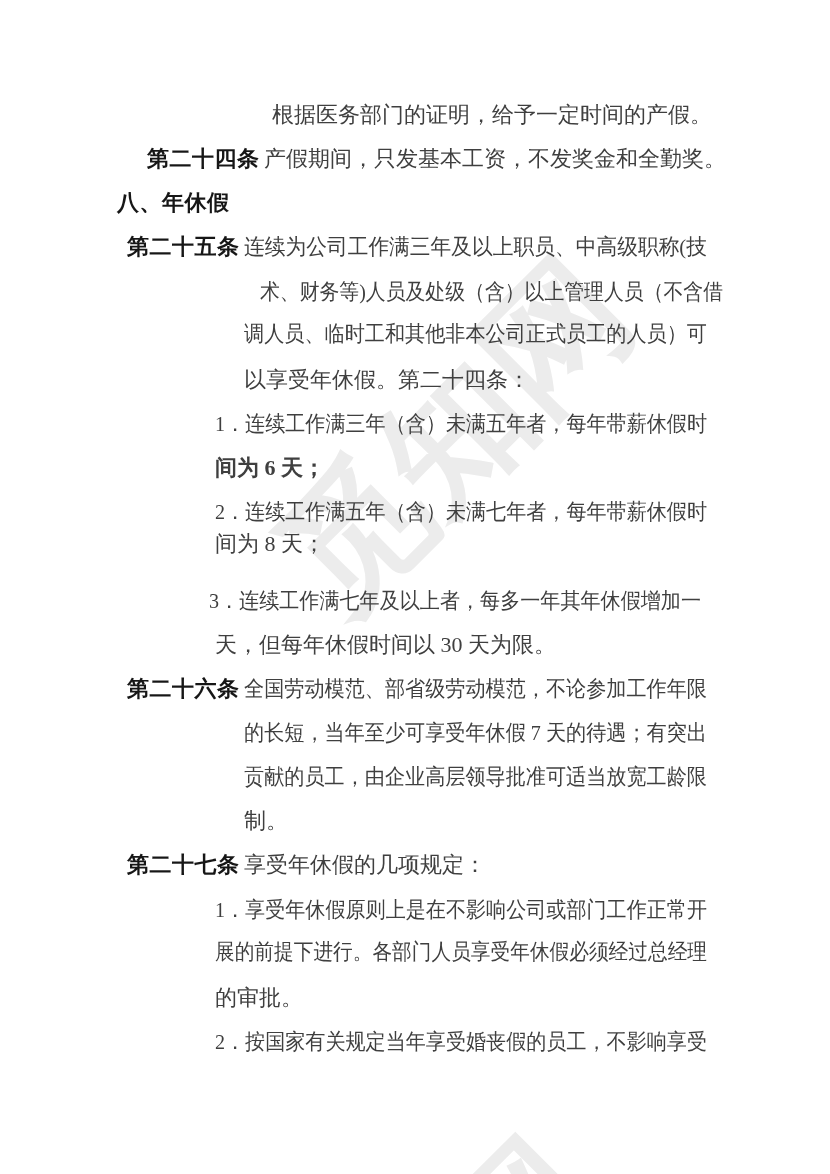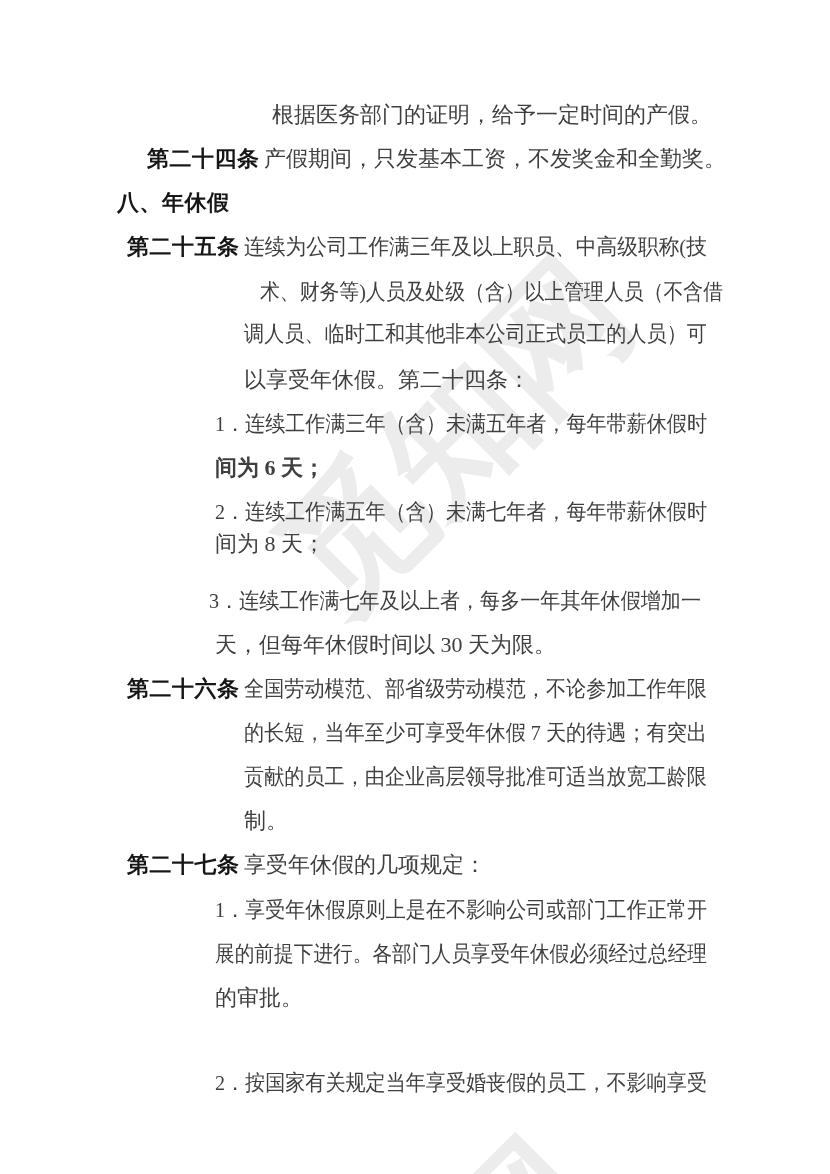--- a/index.html
+++ b/index.html
@@ -52,17 +52,17 @@
       <div class="line sub" style="top: 490px; left: 215px;"><span class="txt" style="transform: scaleX(0.912801);">2．连续工作满五年（含）未满七年者，每年带薪休假时</span></div>
       <div class="line sub" style="top: 522px; left: 215px;"><span class="txt">间为 8 天；</span></div>
       <div class="line sub" style="top: 579px; left: 209px;"><span class="txt" style="transform: scaleX(0.912801);">3．连续工作满七年及以上者，每多一年其年休假增加一</span></div>
       <div class="line sub" style="top: 623px; left: 215px;"><span class="txt">天，但每年休假时间以 30 天为限。</span></div>
       <div class="line article" style="top: 667px; left: 127px;"><span class="label">第二十六条</span><span class="txt" style="transform: scaleX(0.91502);">全国劳动模范、部省级劳动模范，不论参加工作年限</span></div>
       <div class="line body" style="top: 711px; left: 244px; text-align: right;"><span class="txt" style="transform: scaleX(0.91502);">的长短，当年至少可享受年休假 7 天的待遇；有突出</span></div>
       <div class="line body" style="top: 755px; left: 244px;"><span class="txt" style="transform: scaleX(0.91502);">贡献的员工，由企业高层领导批准可适当放宽工龄限</span></div>
       <div class="line body" style="top: 799px; left: 244px;"><span class="txt">制。</span></div>
       <div class="line article" style="top: 843px; left: 127px;"><span class="label">第二十七条</span><span class="txt">享受年休假的几项规定：</span></div>
       <div class="line sub" style="top: 888px; left: 215px;"><span class="txt" style="transform: scaleX(0.912801);">1．享受年休假原则上是在不影响公司或部门工作正常开</span></div>
-      <div class="line sub" style="top: 932px; left: 215px;"><span class="txt" style="transform: scaleX(0.894545);">展的前提下进行。各部门人员享受年休假必须经过总经理</span></div>
+      <div class="line sub" style="top: 932px; left: 215px; font-family: Liberation Mono, monospace;"><span class="txt" style="transform: scaleX(0.894545);">展的前提下进行。各部门人员享受年休假必须经过总经理</span></div>
       <div class="line sub" style="top: 976px; left: 215px;"><span class="txt">的审批。</span></div>
-      <div class="line sub" style="top: 1061px; left: 215px;"><span class="txt" style="transform: scaleX(0.912801);">2．按国家有关规定当年享受婚丧假的员工，不影响享受</span></div>
+      <div class="line sub" style="top: 1020px; left: 215px;"><span class="txt" style="transform: scaleX(0.912801);">2．按国家有关规定当年享受婚丧假的员工，不影响享受</span></div>
     </div>
 </div>
 
 </body></html>

